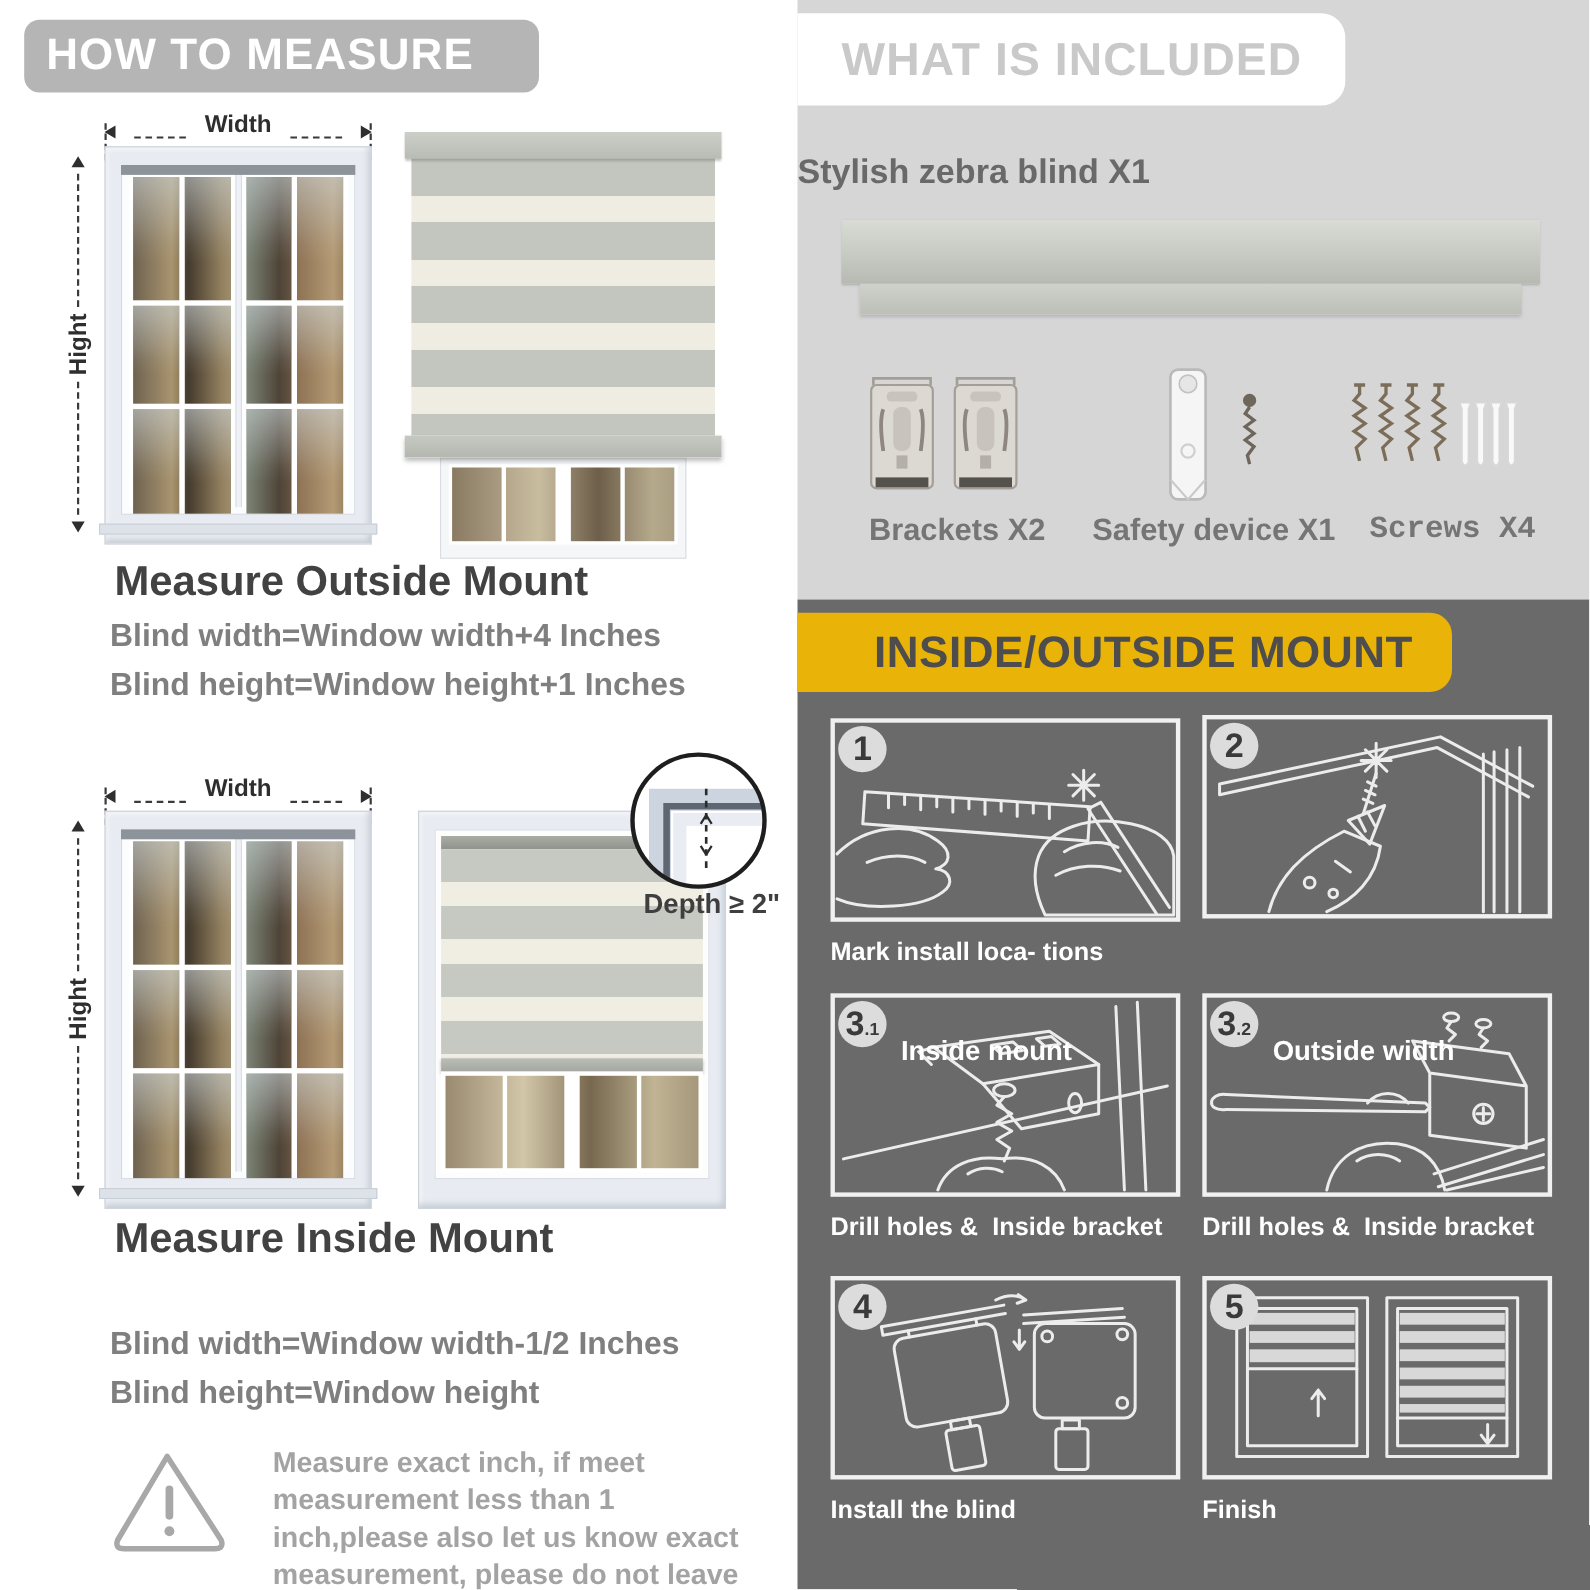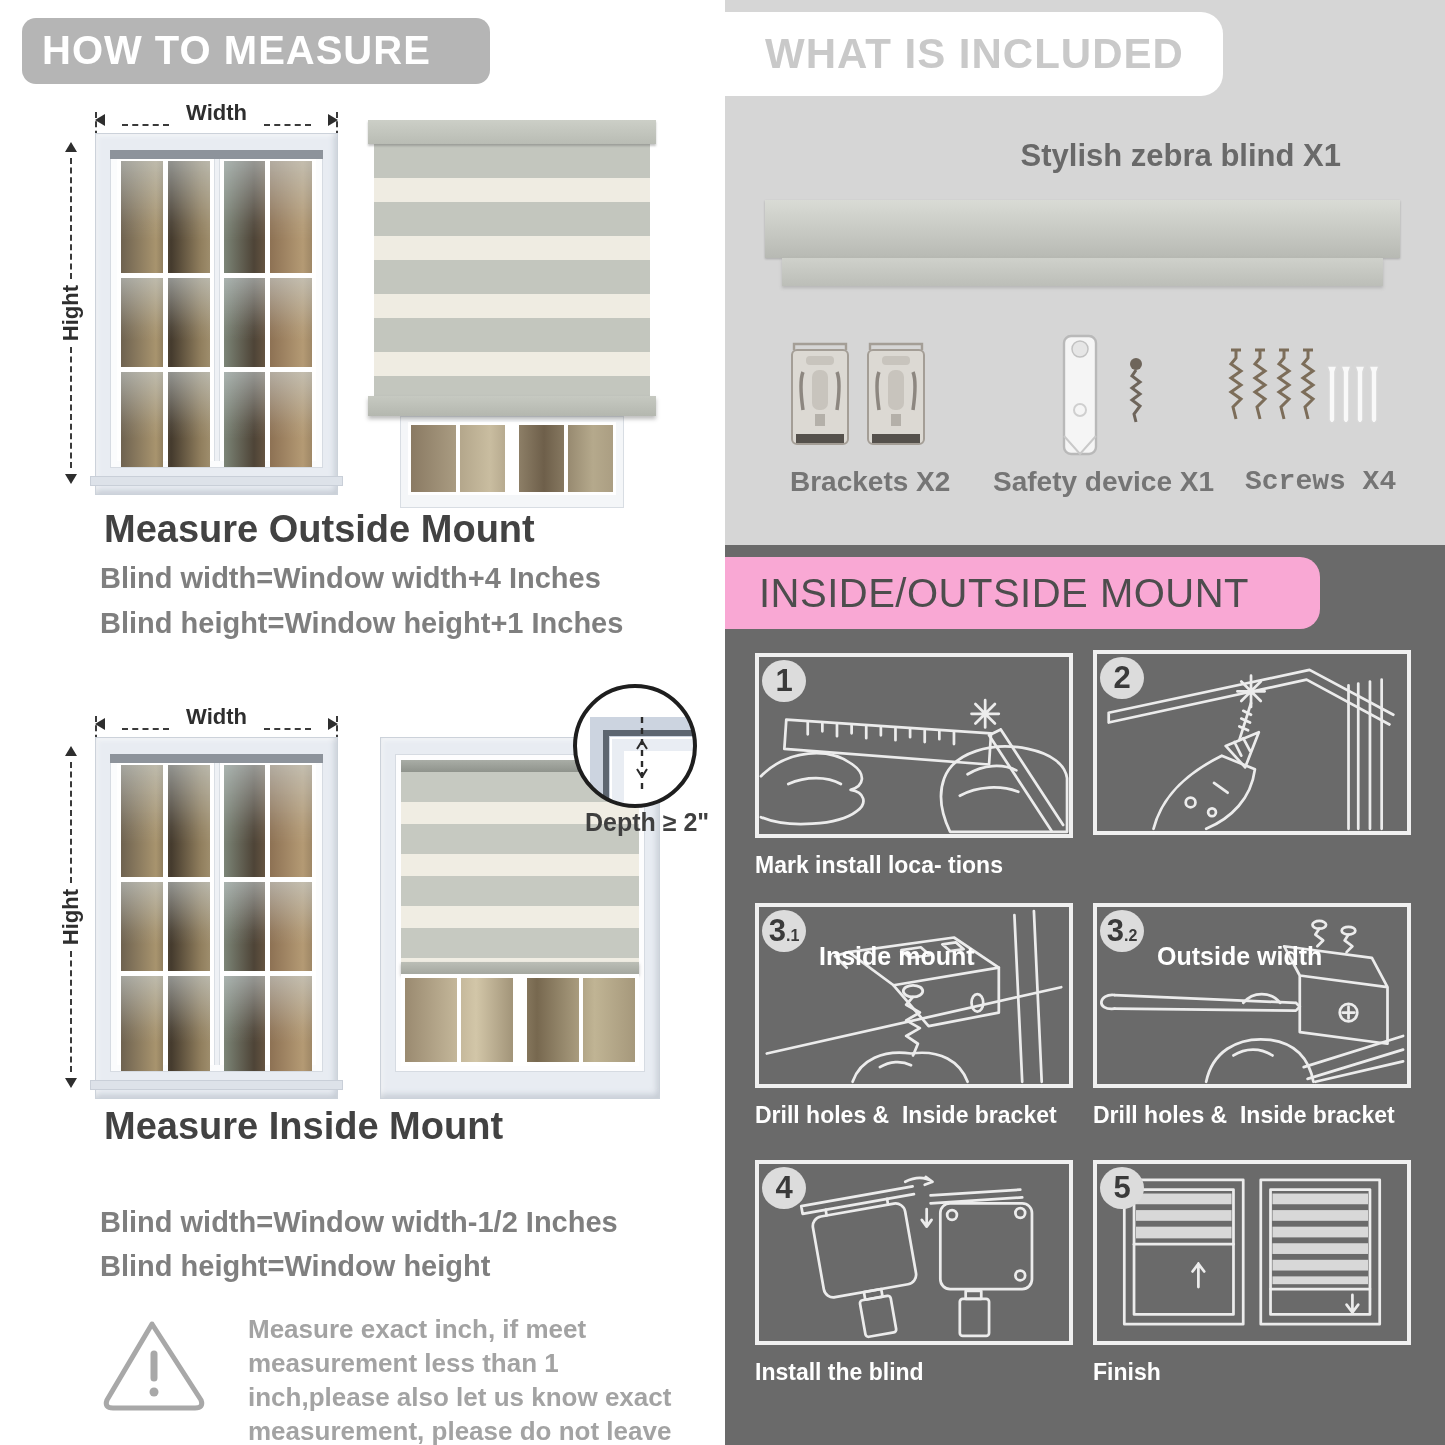--- a/index.html
+++ b/index.html
@@ -84,38 +84,38 @@
   .warning-text { position:absolute; color:#a3a3a3; font-size:26px; font-weight:bold; line-height:34px; width:440px; }
 
   
   .right-col { position:absolute; left:725px; top:0; width:720px; height:1445px; }
   .included-panel { position:absolute; left:0; top:0; width:720px; height:545px; background:#d6d6d6; }
   .included-header {
     position:absolute; left:0; top:12px; width:498px; height:84px; background:#fff;
     border-radius:0 22px 22px 0; color:#c9c9c9; font-size:42px; font-weight:bold;
     line-height:84px; padding-left:40px; letter-spacing:1px;
   }
-  .product-title { position:absolute; left:0; top:138px; width:616px; text-align:right; color:#696969; font-size:31px; font-weight:bold; }
+  .product-title { position:absolute; left:0; top:138px; width:616px; text-align:left; color:#696969; font-size:31px; font-weight:bold; }
   .headrail-main {
     position:absolute; left:40px; top:200px; width:635px; height:58px;
     background:linear-gradient(180deg,#d9dbd5 0%,#c7c9c3 55%,#b7b9b3 100%);
     box-shadow:0 1px 2px rgba(100,100,100,.4);
   }
   .headrail-lip {
     position:absolute; left:57px; top:258px; width:601px; height:28px;
     background:linear-gradient(180deg,#cfd1cb,#bcbeb8); box-shadow:0 2px 3px rgba(120,120,120,.35);
   }
   .part { position:absolute; }
   .part-label { position:absolute; top:466px; color:#757575; font-size:28px; font-weight:bold; }
 
   .mount-panel { position:absolute; left:0; top:545px; width:720px; height:900px; background:#6a6a6a; }
   .mount-header {
-    position:absolute; left:0; top:12px; width:595px; height:72px; background:#f9a8d4;
-    border-radius:0 20px 20px 0; color:#4d4d4d; font-size:40px; font-weight:normal;
-    line-height:72px; padding-left:34px; letter-spacing:.5px;
+    position:absolute; left:0; top:12px; width:595px; height:72px; background:#eab308;
+    border-radius:0 20px 20px 0; color:#4d4d4d; font-size:40px; font-weight:bold;
+    line-height:72px; padding-left:34px; letter-spacing:.5px;text-align:center;
   }
   .step { position:absolute; width:318px; }
   .art-box { position:relative; height:185px; border:4px solid #f0f0f0; overflow:hidden; }
   .art { position:absolute; inset:0; width:100%; height:100%; }
   .badge {
     position:absolute; top:3px; left:3px; min-width:44px; height:42px; padding:0 6px;
     border-radius:50%; background:#dcdcdc; color:#3a3a3a;
     display:flex; align-items:baseline; justify-content:center; line-height:42px;
   }
   .badge .n { font-size:31px; font-weight:bold; }

